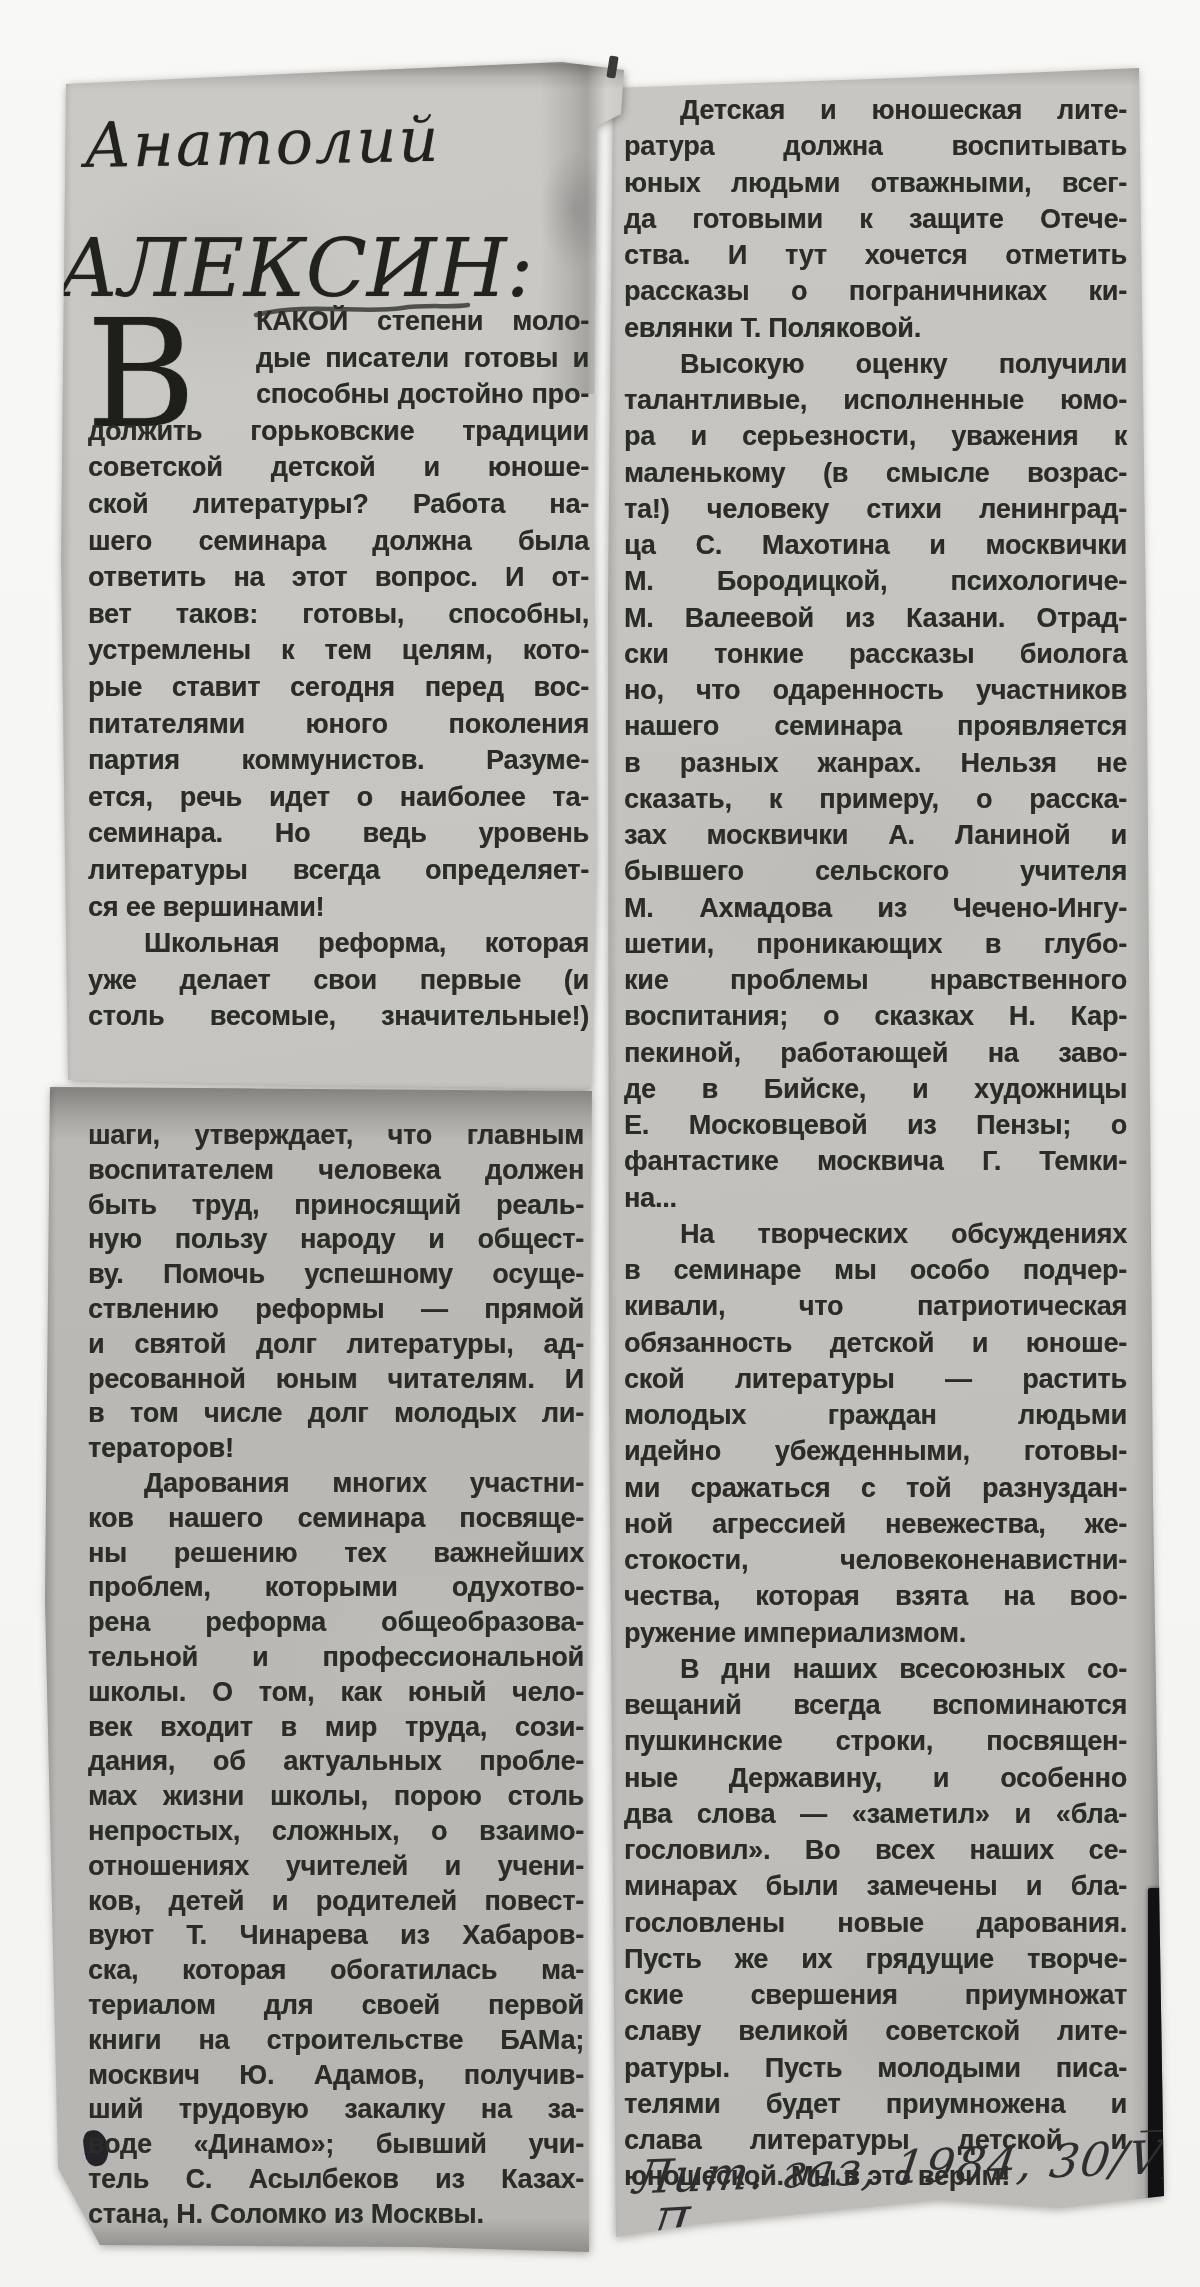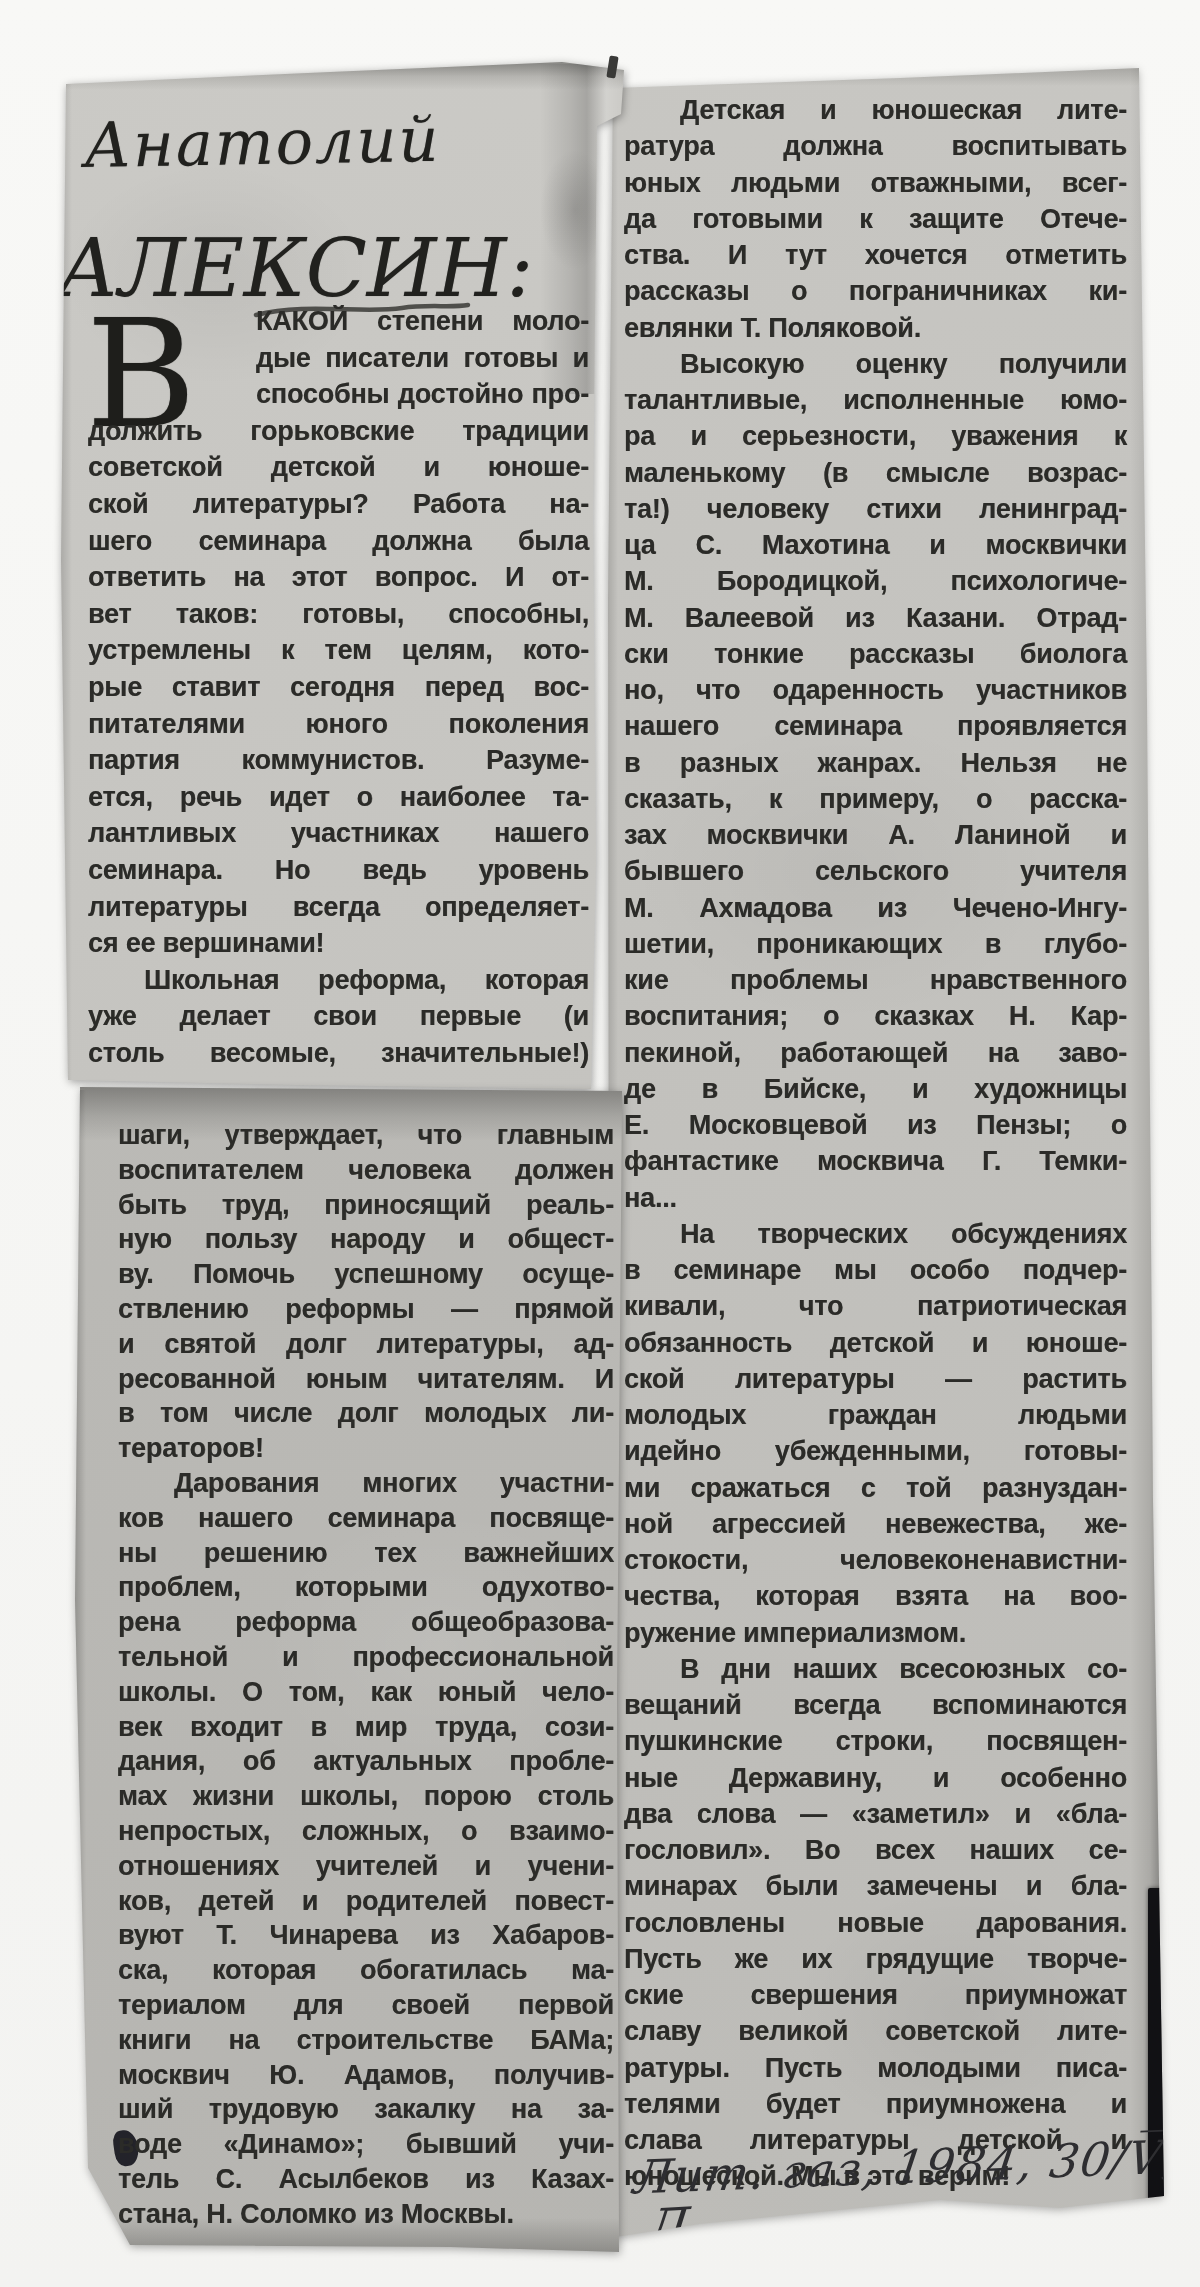--- a/index.html
+++ b/index.html
@@ -5,21 +5,21 @@
   html,body{margin:0;padding:0;background:#eceff1;}
   .stage{
     position:relative;width:1200px;height:2287px;margin:0 auto;
     background:linear-gradient(180deg,#f8f8f6 0%,#f5f5f3 60%,#f3f3f1 100%);
     overflow:hidden;
     font-family:"Liberation Sans","DejaVu Sans",sans-serif;
   }
   
   .piece-outer{position:absolute;inset:0;pointer-events:none;}
   .po-1{filter:drop-shadow(1px 2px 4px rgba(0,0,0,.35));border-radius:23px;}
-  .po-2{filter:drop-shadow(1px 2px 4px rgba(0,0,0,.32));margin-left:30px;}
+  .po-2{filter:drop-shadow(1px 2px 4px rgba(0,0,0,.32));}
   .po-3{filter:drop-shadow(-1px 2px 4px rgba(0,0,0,.30));}
   .piece{position:absolute;inset:0;}
   .piece::before{content:"";position:absolute;inset:0;pointer-events:none;
     background:
       radial-gradient(220px 160px at 18% 12%,rgba(0,0,0,.05),transparent 70%),
       radial-gradient(300px 220px at 70% 38%,rgba(0,0,0,.04),transparent 70%),
       radial-gradient(260px 200px at 35% 72%,rgba(255,255,255,.07),transparent 70%),
       radial-gradient(240px 180px at 80% 88%,rgba(0,0,0,.05),transparent 70%);}
   #piece-left-top .piece{
     background:linear-gradient(172deg,#cbcac6 0%,#c5c4c0 45%,#c0bfbb 100%);
@@ -199,21 +199,20 @@
           <div class="pl">советской детской и юноше-</div>
           <div class="pl">ской литературы? Работа на-</div>
           <div class="pl">шего семинара должна была</div>
           <div class="pl">ответить на этот вопрос. И от-</div>
           <div class="pl">вет таков: готовы, способны,</div>
           <div class="pl">устремлены к тем целям, кото-</div>
           <div class="pl">рые ставит сегодня перед вос-</div>
           <div class="pl">питателями юного поколения</div>
           <div class="pl">партия коммунистов. Разуме-</div>
           <div class="pl">ется, речь идет о наиболее та-</div>
-          <div class="pl">лантливых участниках нашего</div>
           <div class="pl">семинара. Но ведь уровень</div>
           <div class="pl">литературы всегда определяет-</div>
           <div class="pl endl">ся ее вершинами!</div>
           <div class="pl ind">Школьная реформа, которая</div>
           <div class="pl">уже делает свои первые (и</div>
           <div class="pl">столь весомые, значительные!)</div>
         </div>
     </div>
   </div>
 

